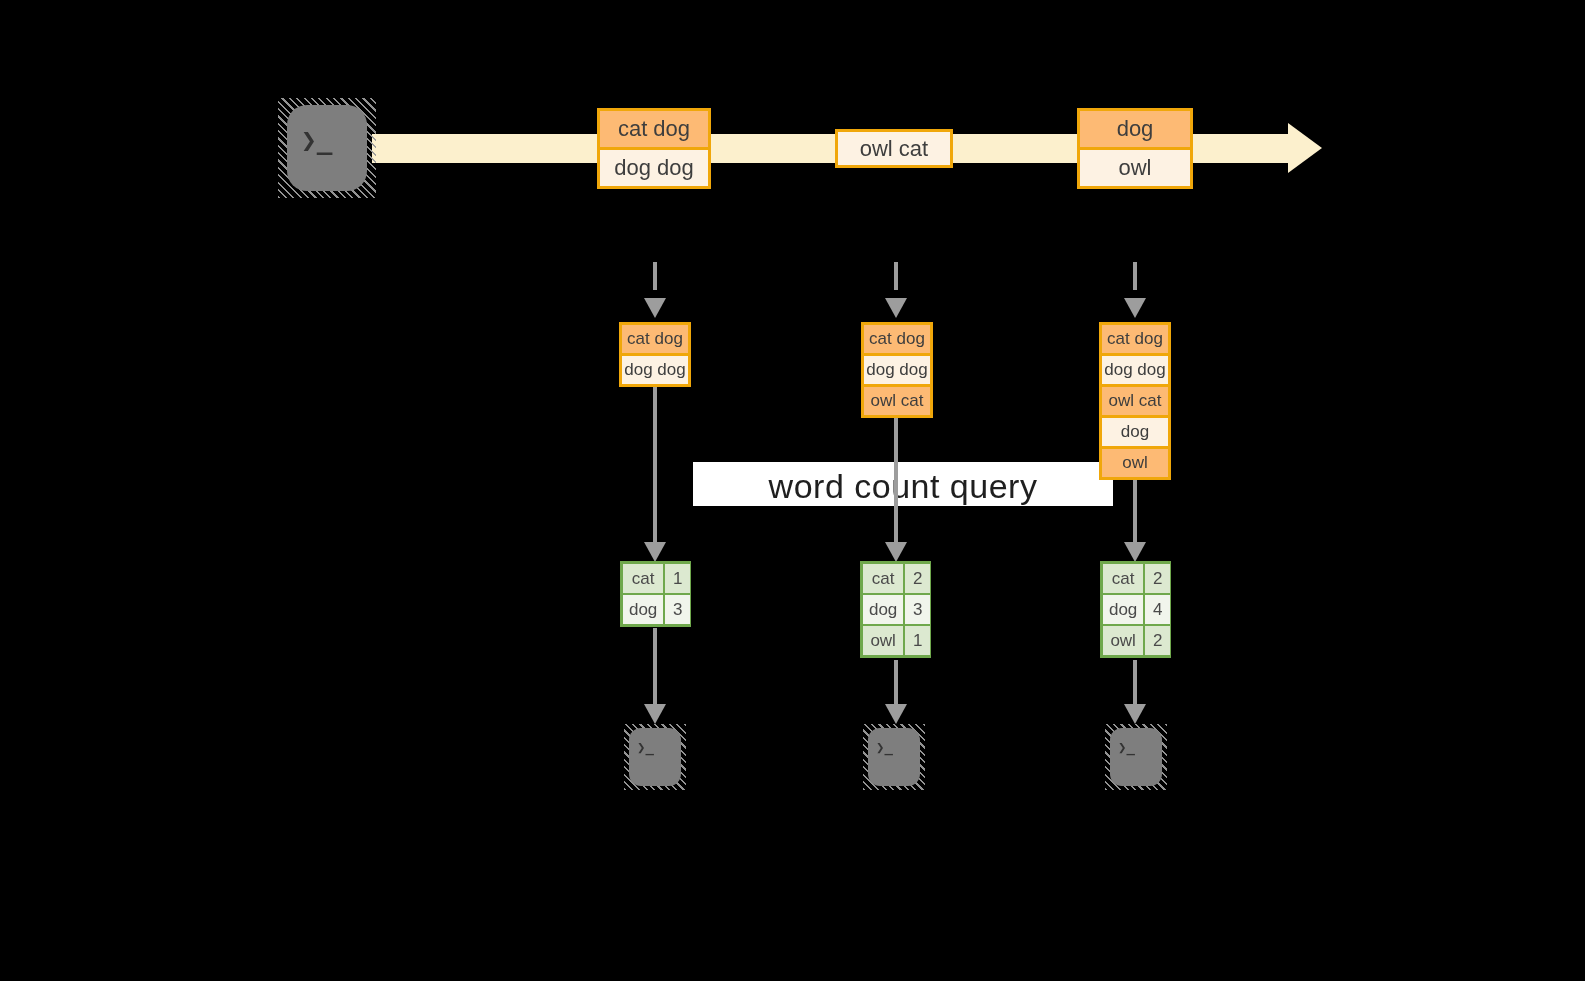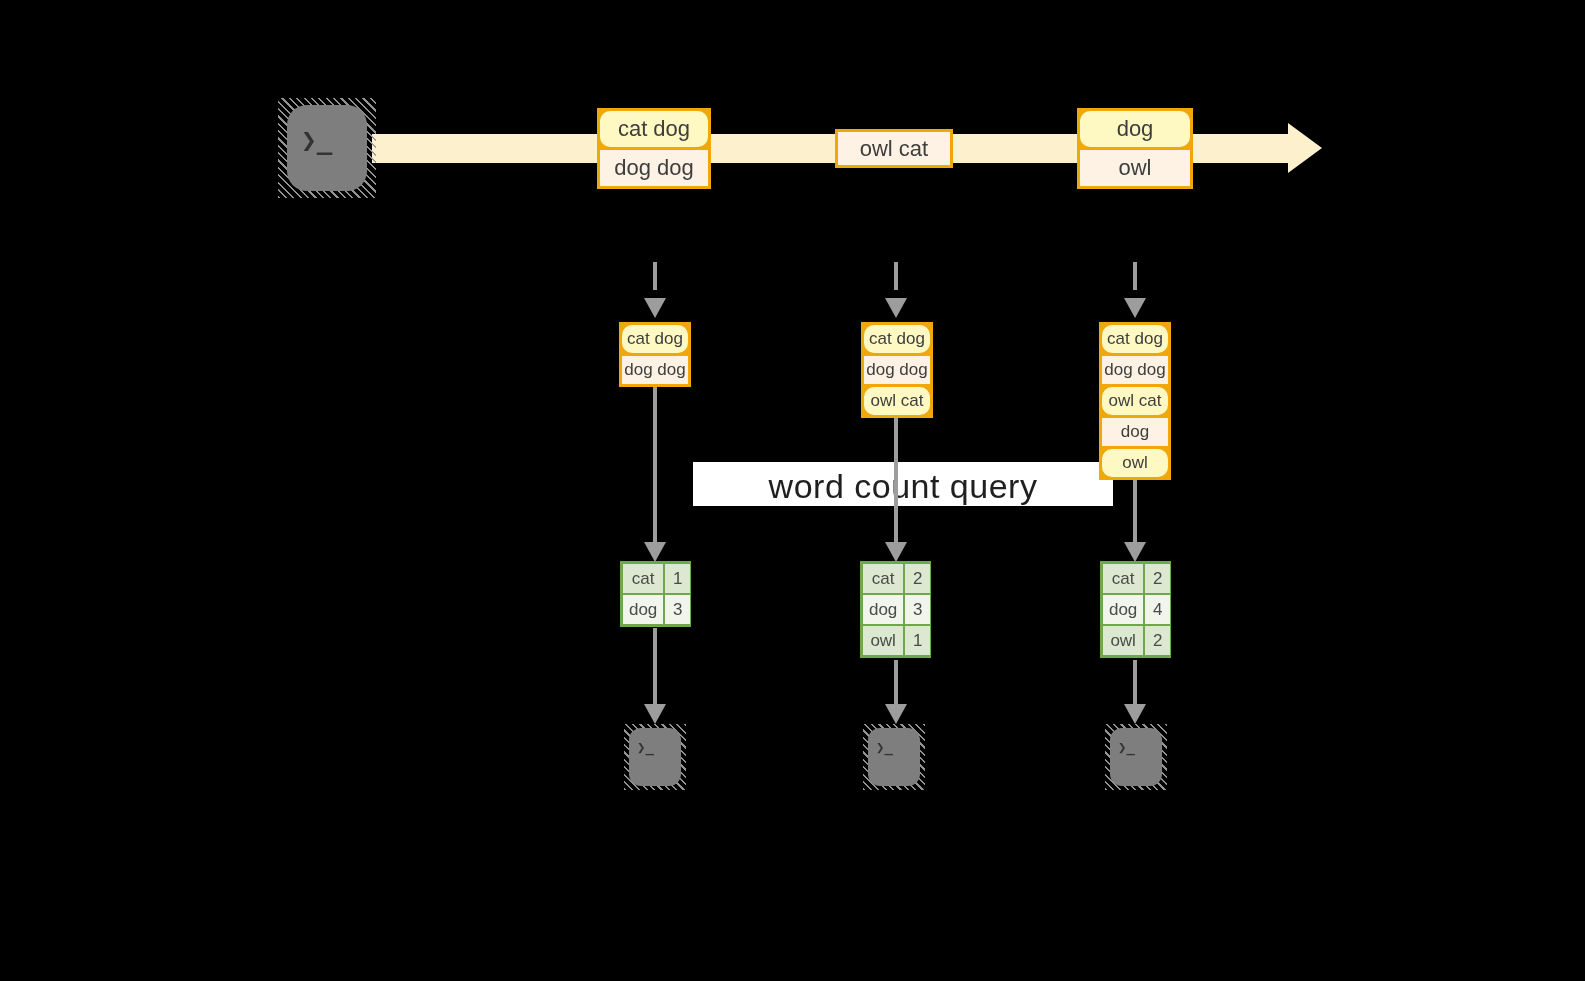--- a/index.html
+++ b/index.html
@@ -18,21 +18,21 @@
   
   .band{background:#FCF0CD;}
   .band-head{width:0;height:0;border-top:25px solid transparent;
              border-bottom:25px solid transparent;border-left:34px solid #FCF0CD;}
 
   
   .obox{background:#F0A70A;border:3px solid #F0A70A;display:flex;
         flex-direction:column;gap:3px;z-index:3;}
   .obox .cell{display:flex;align-items:center;justify-content:center;
               color:#3e3e3e;}
-  .c-dark{background:#fef9c3;border-radius:10px;}
+  .c-dark{background:#fdba74;}
   .c-light{background:#FDF2E3;}
   .stream-cell{height:36px;font-size:22px;}
   .stream-cell-1{height:33px;font-size:22px;}
   .state-cell{height:28px;font-size:17px;}
 
   
   .vline{width:4px;background:#9d9d9d;}
   .head-down{width:0;height:0;border-left:11px solid transparent;
              border-right:11px solid transparent;border-top:20px solid #9d9d9d;}
 

